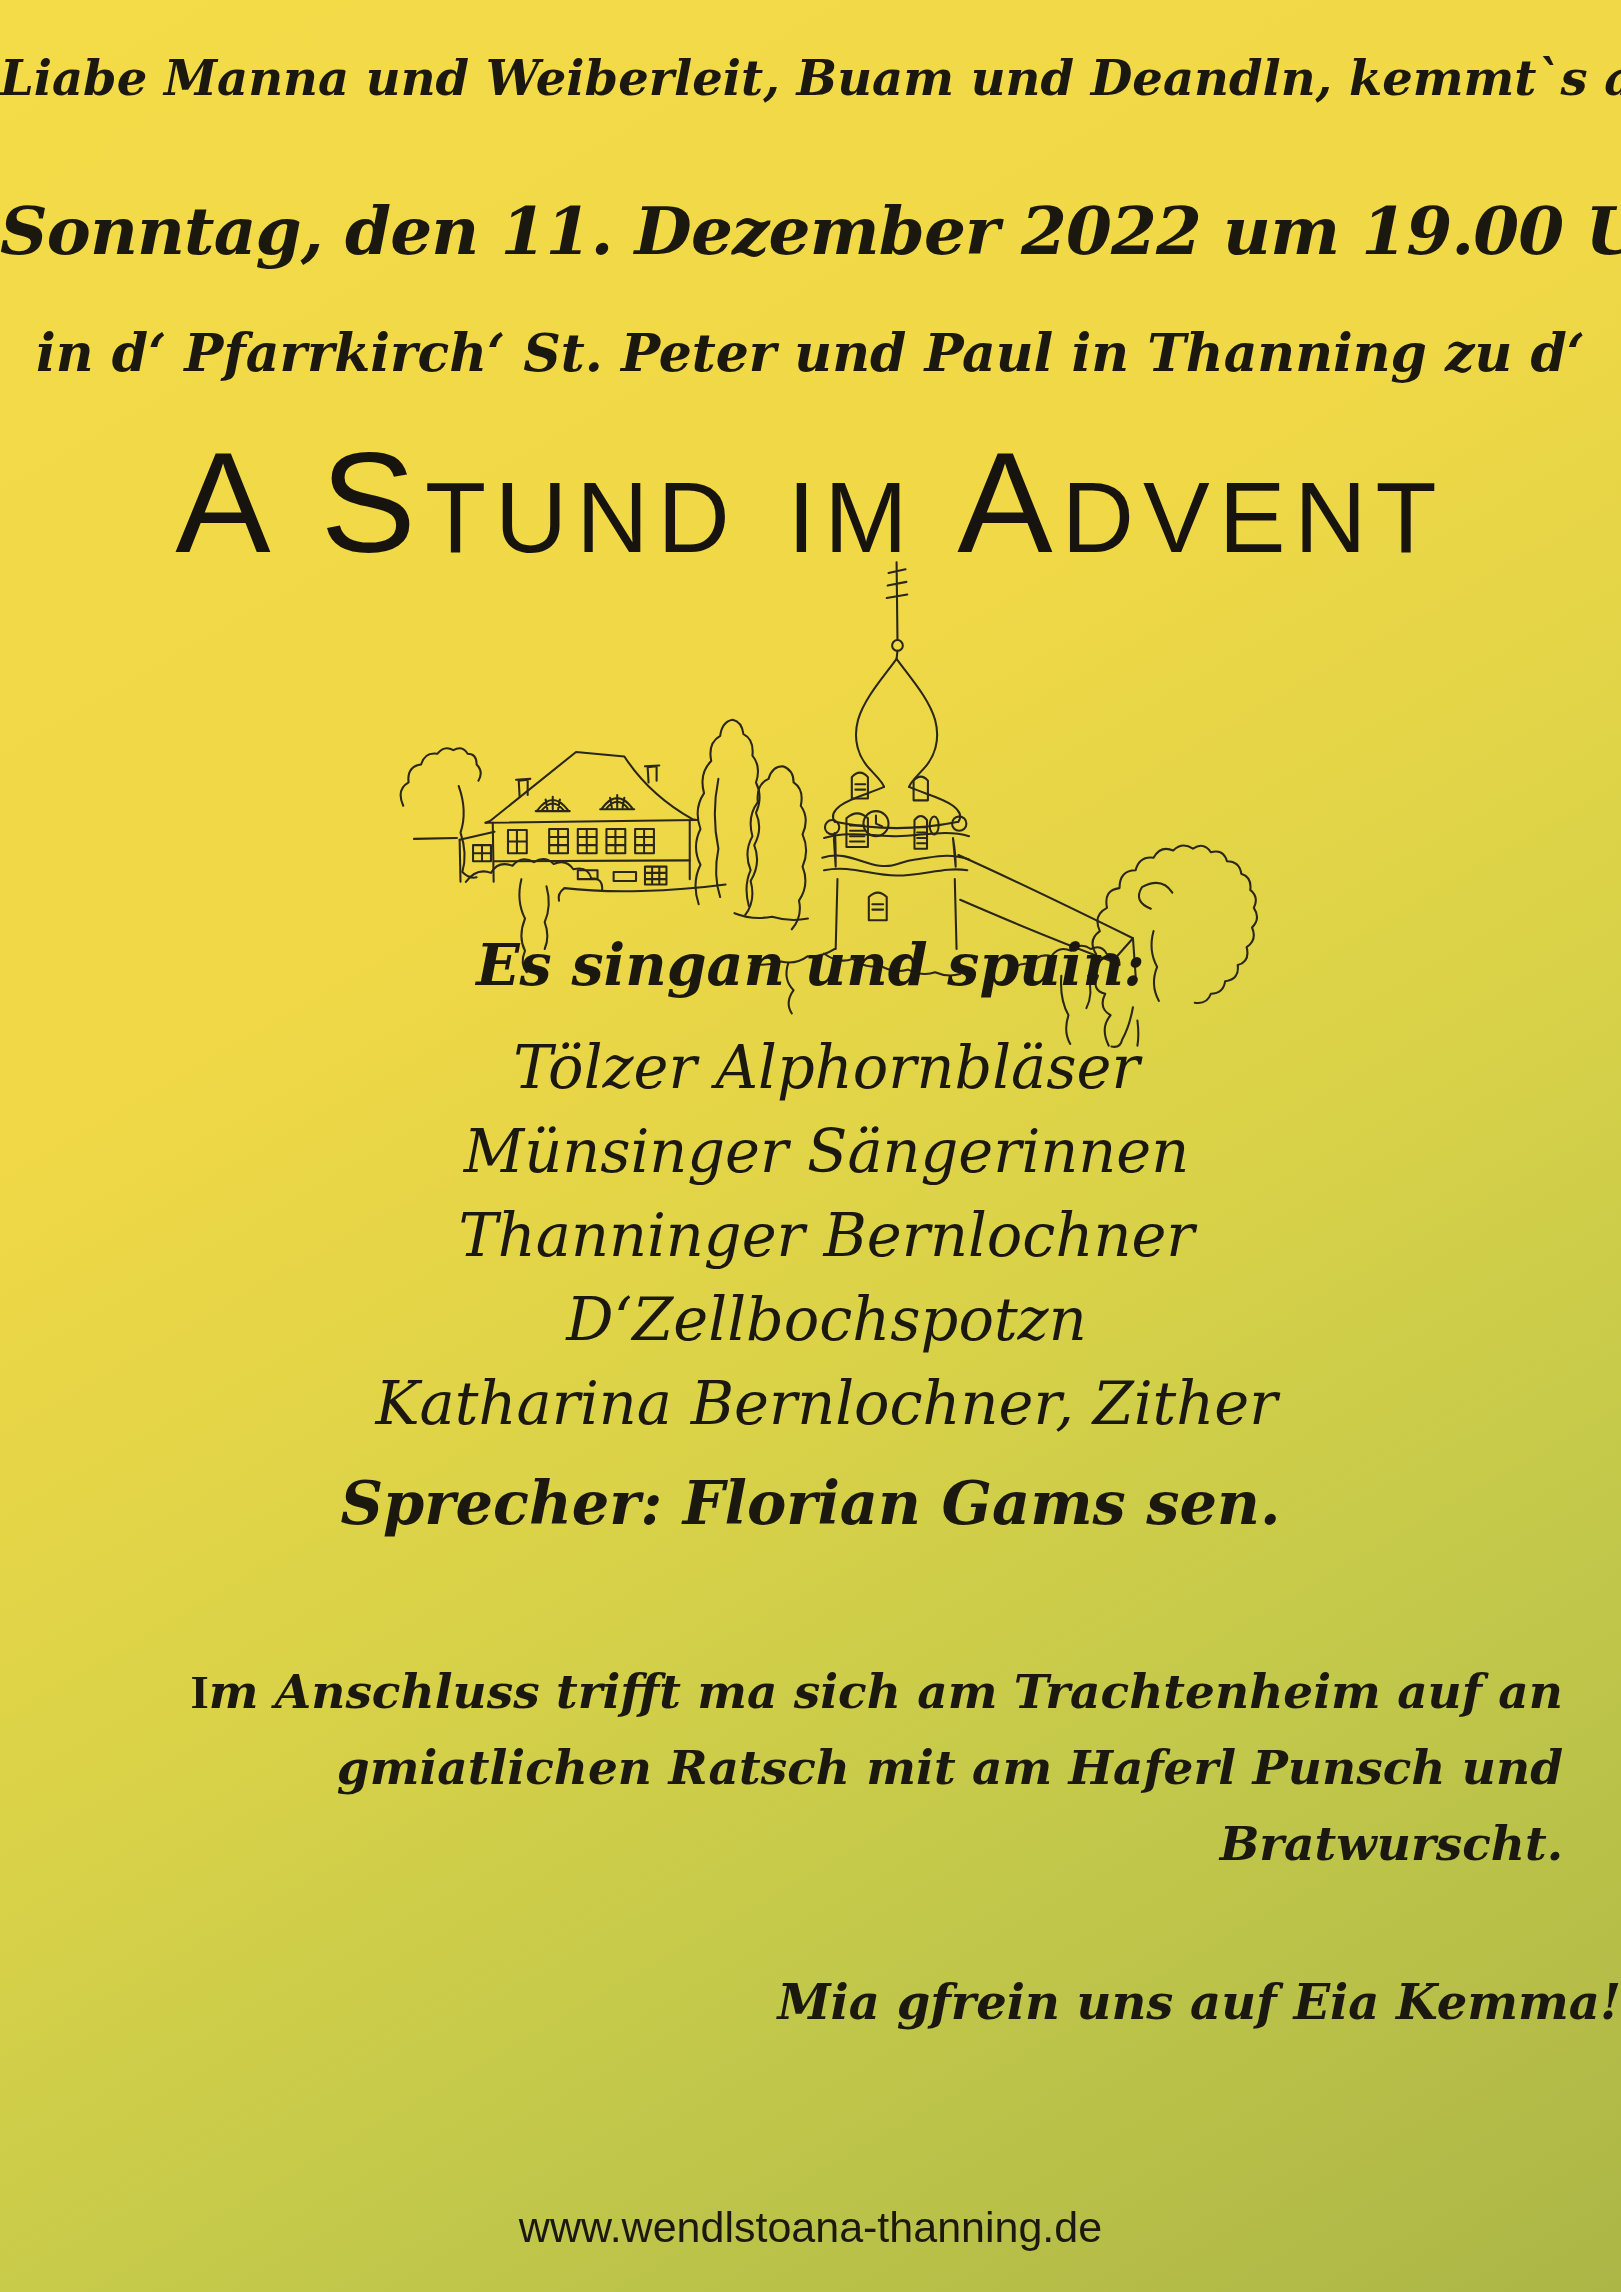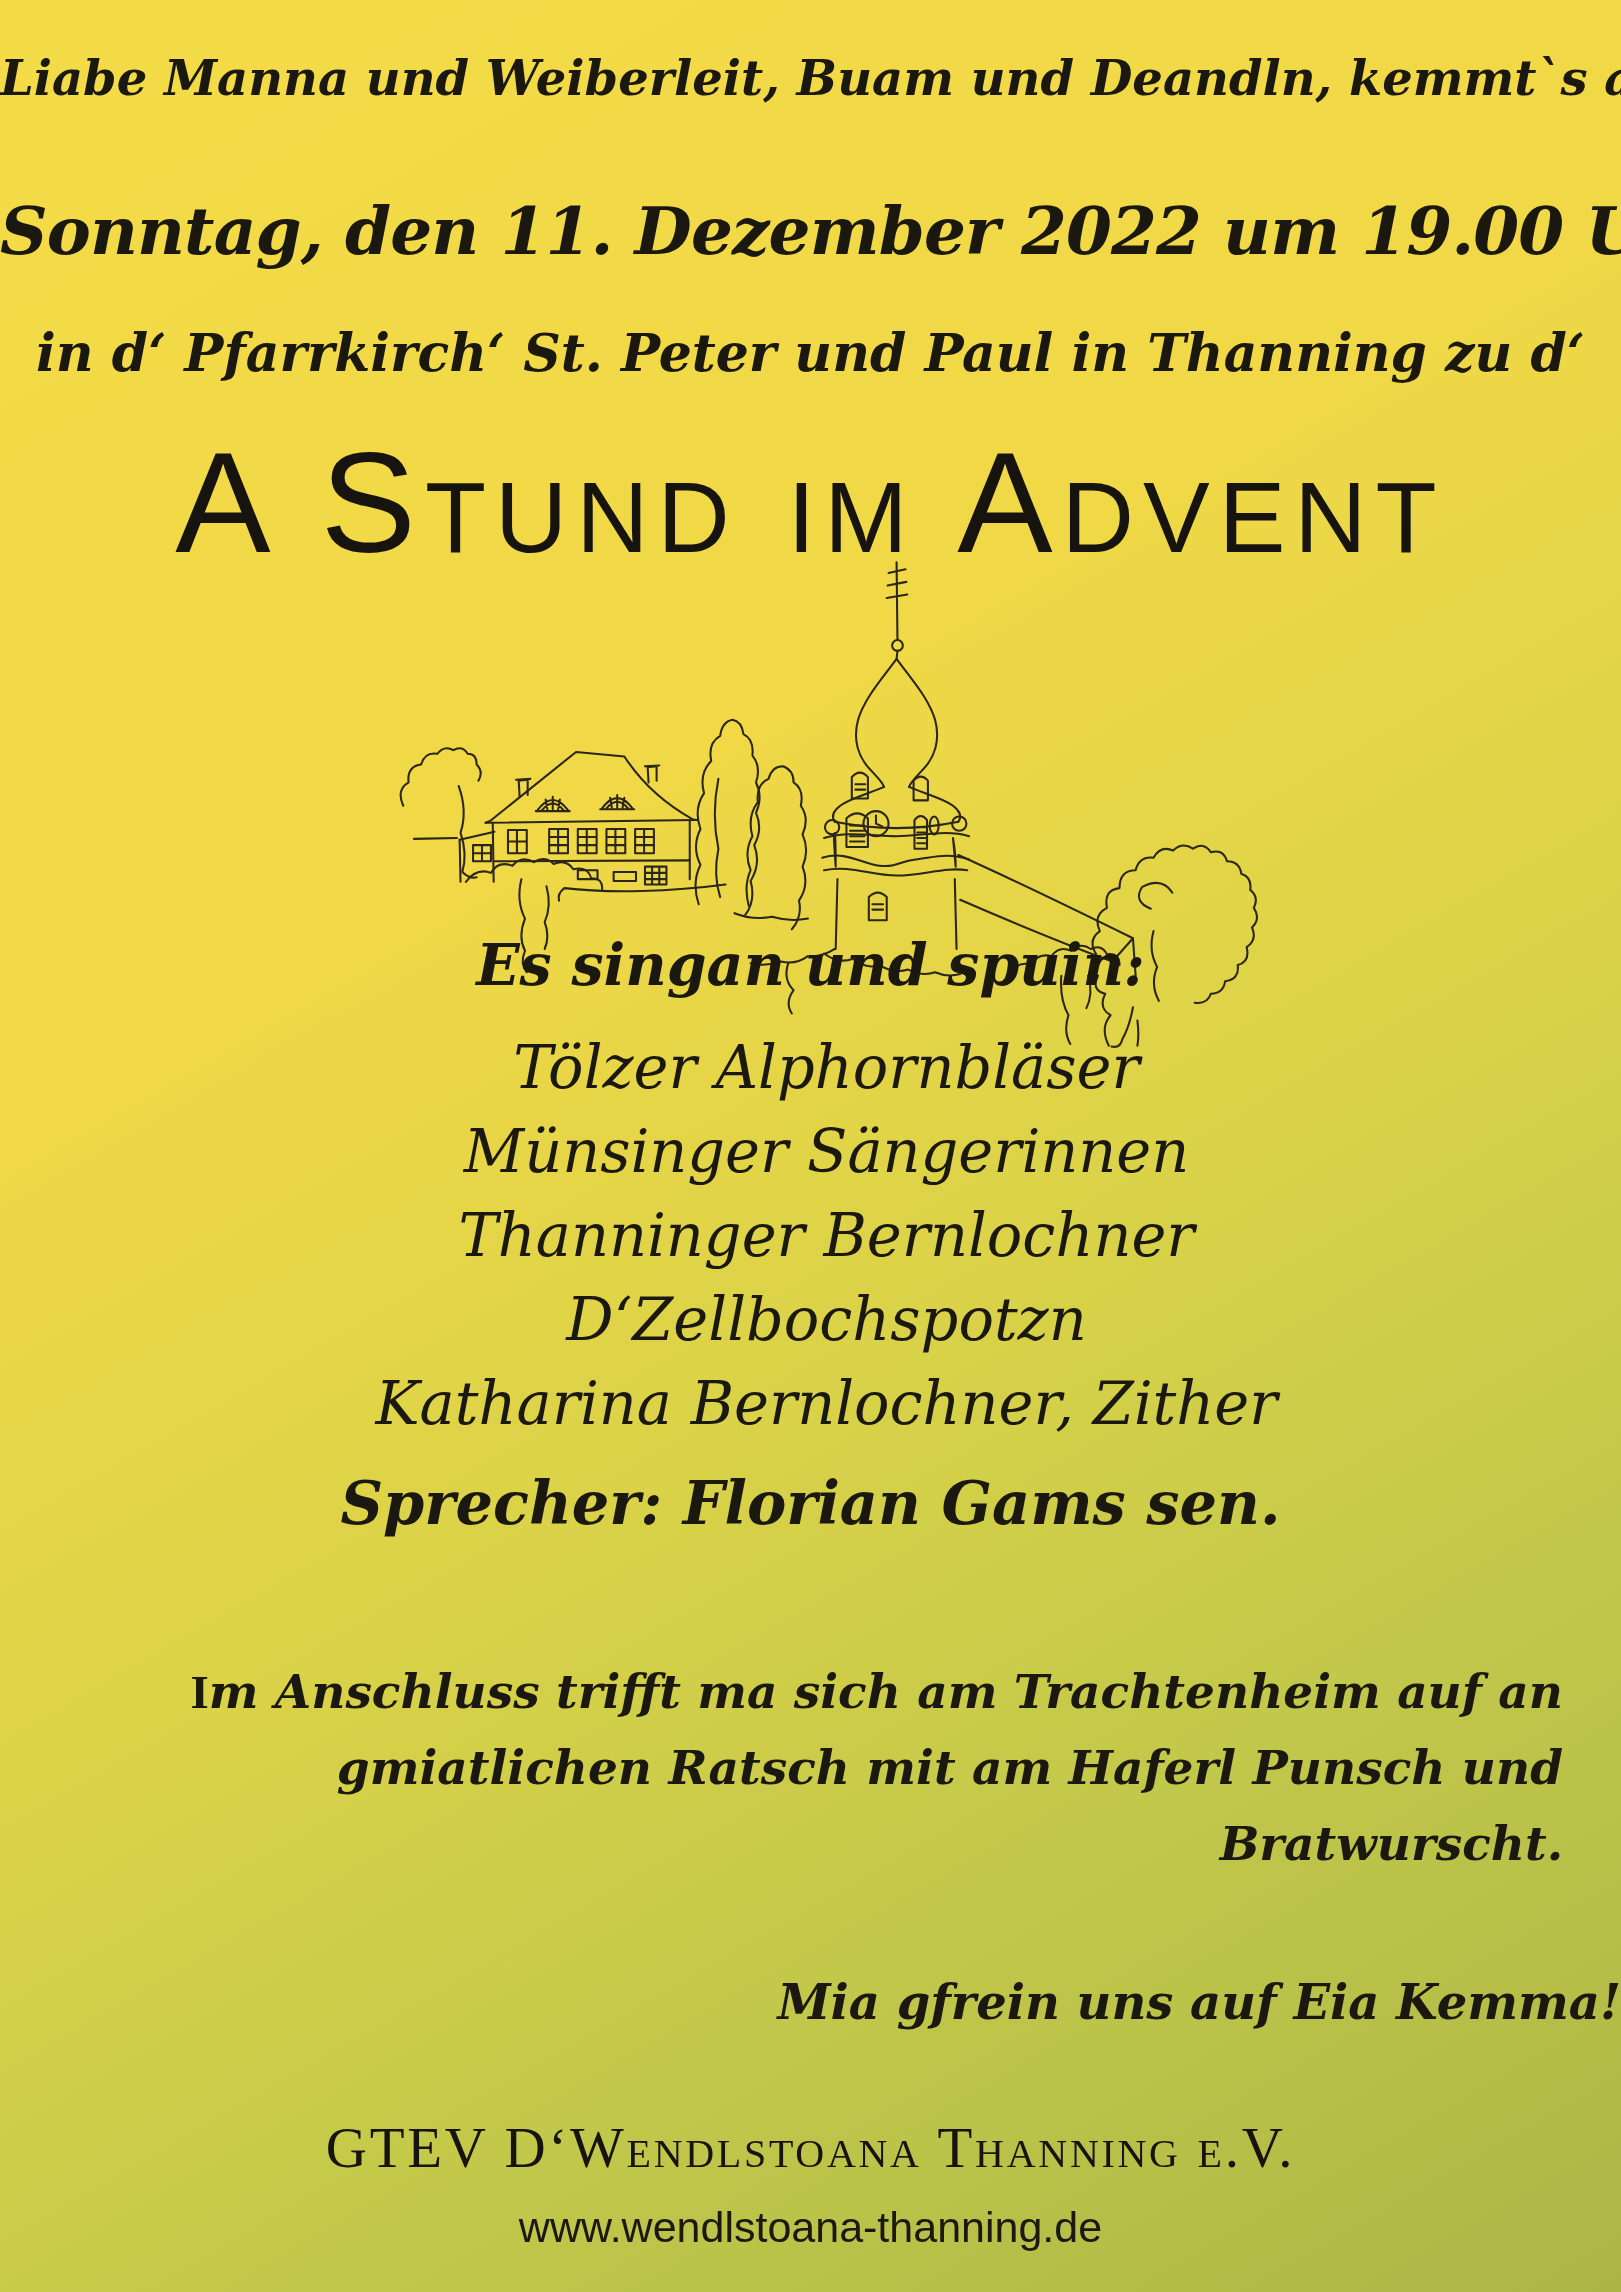--- a/index.html
+++ b/index.html
@@ -149,18 +149,17 @@
     <li>Katharina Bernlochner, Zither</li>
   </ul>
 
   <div class="txt speaker">Sprecher: Florian Gams sen.</div>
 
   <p class="afterparty upright-first">Im Anschluss trifft ma sich am Trachtenheim auf an gmiatlichen Ratsch mit am Haferl Punsch und Bratwurscht.</p>
 
 
   <div class="txt closing">Mia gfrein uns auf Eia Kemma!</div>
 
-  <div class="txt organizer">GTEV D‘Wendlstoana Thanning e.V.</div>
 
   <div class="txt website">www.wendlstoana-thanning.de</div>
 
 </div>
 
 
 </body></html>

